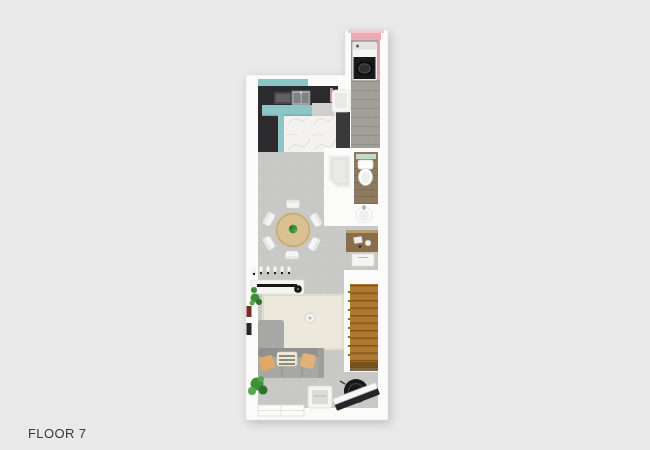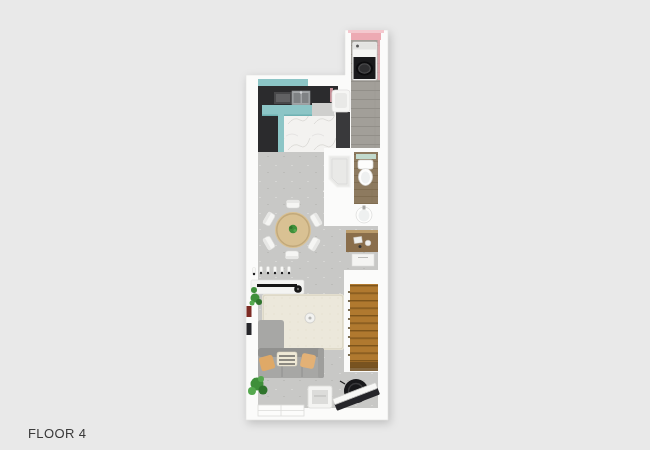--- a/index.html
+++ b/index.html
@@ -314,15 +314,15 @@
       <rect x="-23" y="-5.5" width="46" height="6" rx="1" class="doorLeaf"></rect>
     </g>
     <g>
       <rect x="258" y="405" width="46" height="11" class="windowFrame"></rect>
       <line x1="258" y1="410.5" x2="304" y2="410.5" class="windowLine"></line>
       <line x1="281" y1="405" x2="281" y2="416" class="windowLine"></line>
     </g>
   </g>
 </svg>
 
-<div class="floor-label">FLOOR 4</div>
+<div class="floor-label">FLOOR 7</div>
 
 </div>
 
 </body></html>

